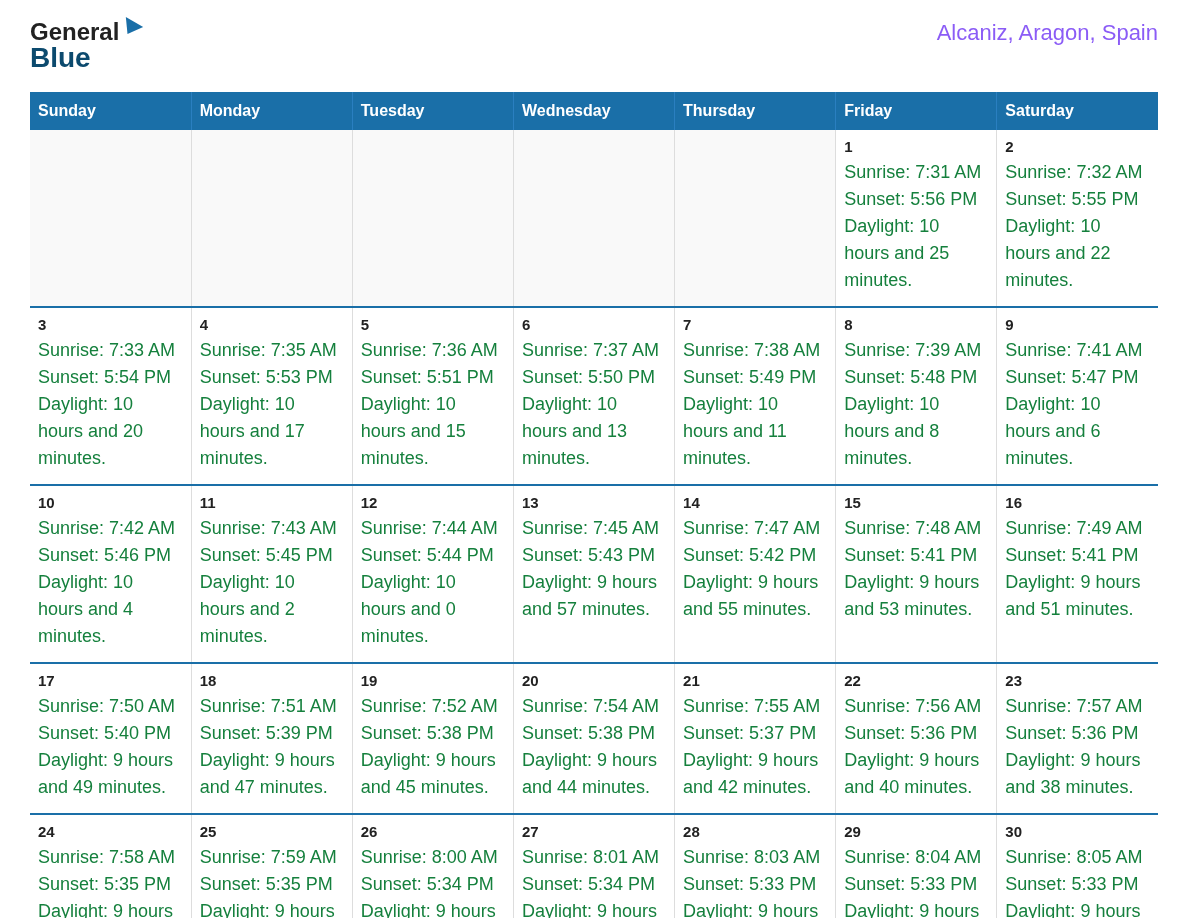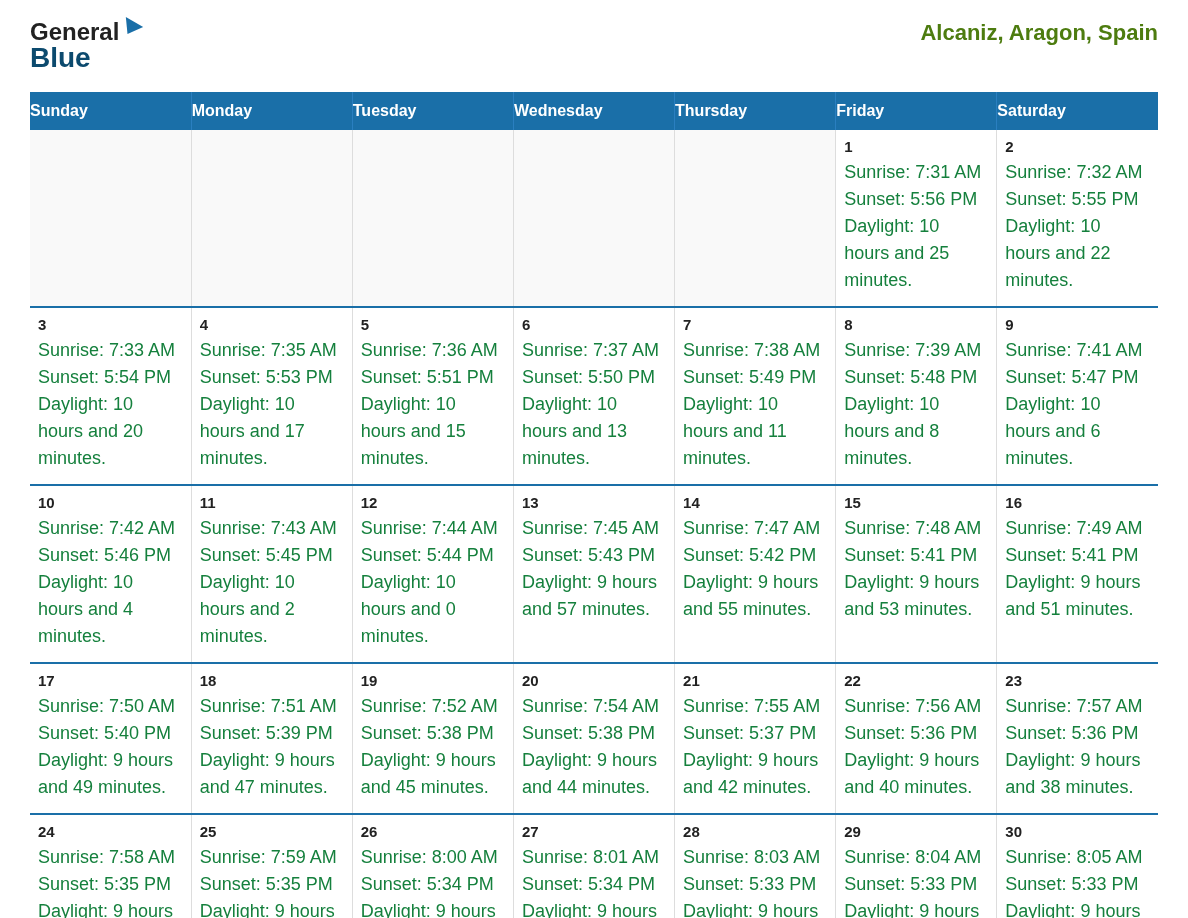--- a/index.html
+++ b/index.html
@@ -54,35 +54,35 @@
       text-align: right;
     }
     .title-block h1 {
       font-size: 48px;
       font-weight: normal;
       color: #222;
       line-height: 1.1;
     }
     .title-block h2 {
       font-size: 22px;
-      font-weight: bold;
-      color: #4d7c0f;
+      font-weight: normal;
+      color: #8b5cf6;
     }
     table {
       width: 100%;
       border-collapse: collapse;
     }
     thead tr {
       background: #1a6fa8;
     }
     thead th {
       color: #fff;
       font-size: 16px;
       font-weight: bold;
-      padding: 10px 0;
+      padding: 10px 8px;
       text-align: left;
       border-right: 1px solid #2a7fc0;
     }
     thead th:last-child {
       border-right: none;
     }
     tbody tr {
       border-bottom: 2px solid #1a6fa8;
     }
     tbody td {

